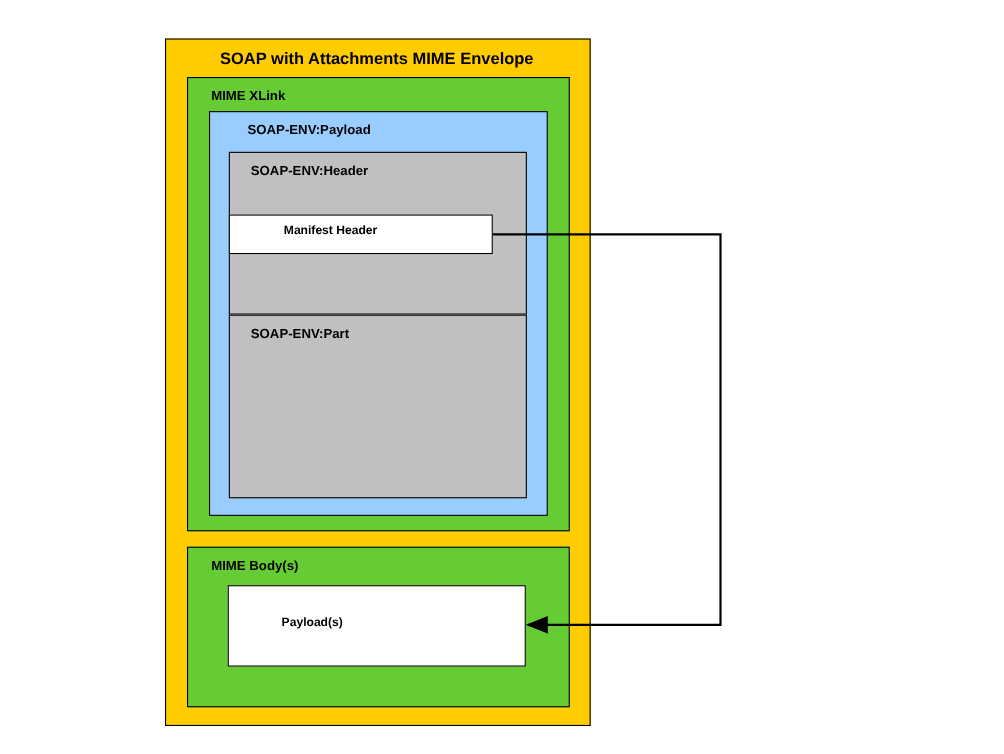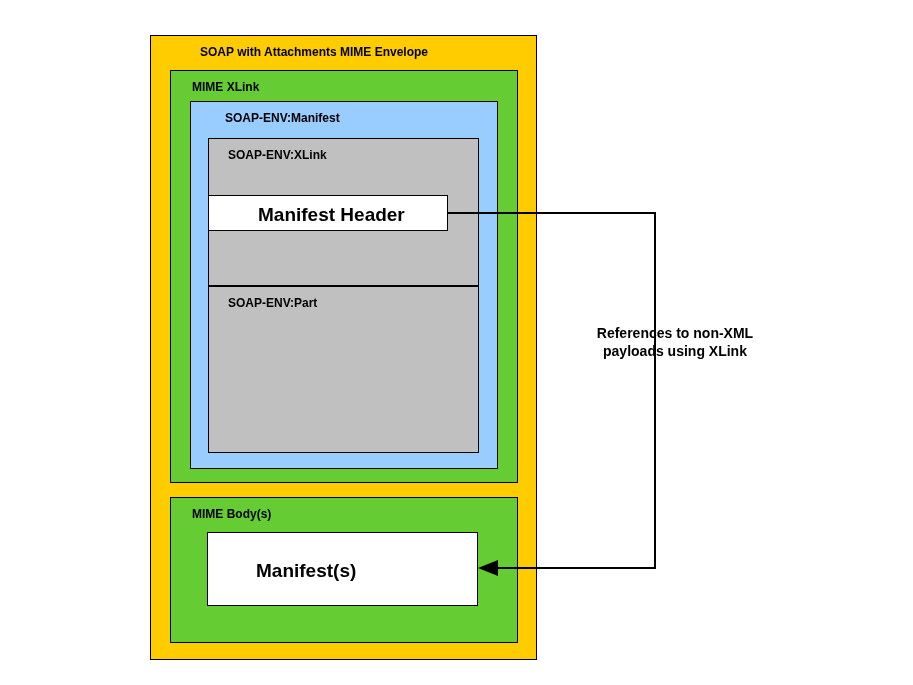--- a/index.html
+++ b/index.html
@@ -13,29 +13,29 @@
     width: 913px;
     height: 685px;
   }
   .box {
     position: absolute;
     box-sizing: border-box;
   }
   .label {
     position: absolute;
     font-weight: bold;
-    font-size: 12px;
+    font-size: 15px;
     color: #000;
     white-space: nowrap;
   }
   .label-sm {
     font-size: 12px;
   }
   .label-lg {
-    font-size: 19px;
+    font-size: 11px;
   }
   .outer-orange {
     background: #ffcc00;
     border: 1px solid #000;
   }
   .mime-green {
     background: #66cc33;
     border: 1px solid #000;
   }
   .soap-blue {
@@ -70,41 +70,37 @@
 
 <div class="canvas">
 
   <div class="box outer-orange" style="left:150px; top:35px; width:387px; height:625px;"></div>
   <div class="label" style="left:200px; top:45px;">SOAP with Attachments MIME Envelope</div>
 
   <div class="box mime-green" style="left:170px; top:70px; width:348px; height:413px;"></div>
   <div class="label label-sm" style="left:192px; top:80px;">MIME XLink</div>
 
   <div class="box soap-blue" style="left:190px; top:101px; width:308px; height:368px;"></div>
-  <div class="label label-sm" style="left:225px; top:111px;">SOAP-ENV:Manifest</div>
+  <div class="label label-sm" style="left:225px; top:111px;">SOAP-ENV:Payload</div>
 
   <div class="box soap-gray" style="left:208px; top:138px; width:271px; height:148px;"></div>
-  <div class="label label-sm" style="left:228px; top:148px;">SOAP-ENV:XLink</div>
+  <div class="label label-sm" style="left:228px; top:148px;">SOAP-ENV:Header</div>
 
   <div class="box white-box" style="left:208px; top:195px; width:240px; height:36px;"></div>
   <div class="label label-lg" style="left:258px; top:204px;">Manifest Header</div>
 
   <div class="box soap-gray" style="left:208px; top:286px; width:271px; height:167px;"></div>
   <div class="label label-sm" style="left:228px; top:296px;">SOAP-ENV:Part</div>
 
   <div class="box mime-green" style="left:170px; top:497px; width:348px; height:146px;"></div>
   <div class="label label-sm" style="left:192px; top:507px;">MIME Body(s)</div>
 
   <div class="box white-box" style="left:207px; top:532px; width:271px; height:74px;"></div>
-  <div class="label label-lg" style="left:256px; top:560px;">Manifest(s)</div>
+  <div class="label label-lg" style="left:256px; top:560px;">Payload(s)</div>
 
-  <div class="caption" style="left:570px; top:325px; width:210px;">
-    <span>References to non-XML</span><br>
-    <span>payloads using XLink</span>
-  </div>
 
   <svg class="overlay" width="913" height="685">
     <defs>
       <marker id="arrowhead" markerWidth="10" markerHeight="8" refX="9" refY="4" orient="auto" markerUnits="strokeWidth">
         <path d="M0,0 L10,4 L0,8 Z" fill="#000"></path>
       </marker>
     </defs>
 
     <path d="M 448 213 L 655 213 L 655 568 L 480 568" stroke="#000" stroke-width="2" fill="none" marker-end="url(#arrowhead)"></path>
   </svg>

